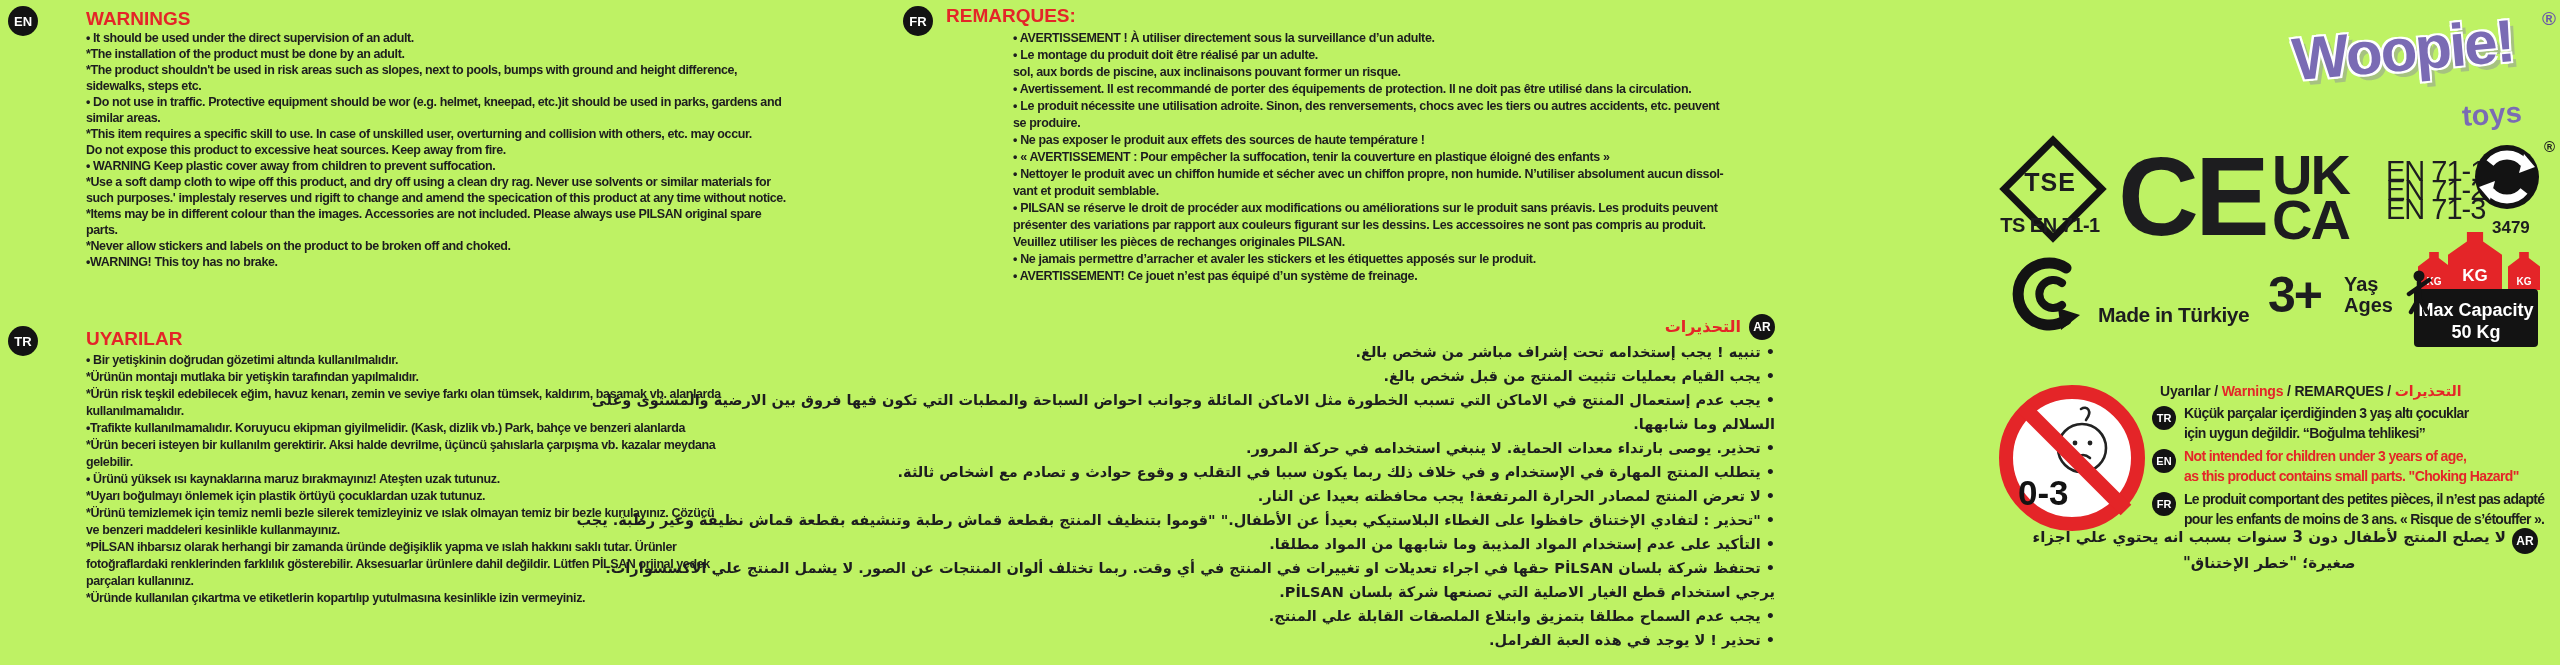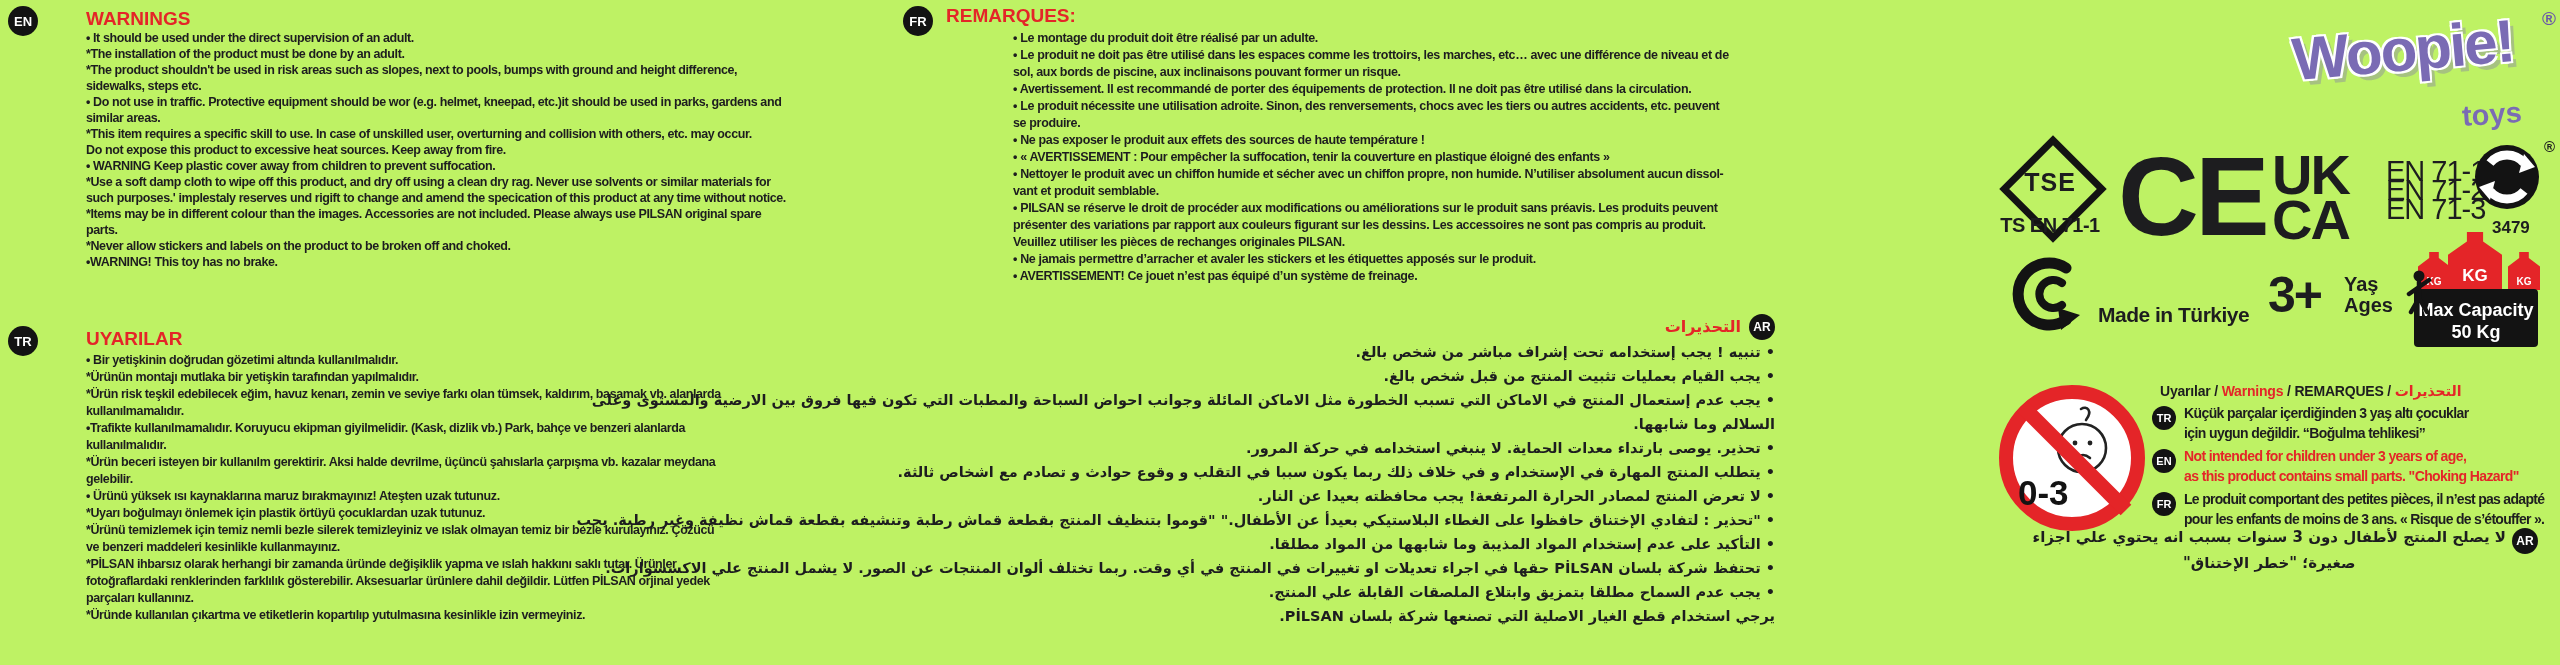--- a/index.html
+++ b/index.html
@@ -85,38 +85,37 @@
     </div>
 
   <span class="abs lang-badge b30" style="left:8px;top:326px;">TR</span>
   <div class="abs sec-title" style="left:86px;top:328px;">UYARILAR</div>
   <div class="abs sec-lines tr-lines" style="left:86px;top:352px;">
       <div class="line">• Bir yetişkinin doğrudan gözetimi altında kullanılmalıdır.</div>
       <div class="line">*Ürünün montajı mutlaka bir yetişkin tarafından yapılmalıdır.</div>
       <div class="line">*Ürün risk teşkil edebilecek eğim, havuz kenarı, zemin ve seviye farkı olan tümsek, kaldırım, basamak vb. alanlarda</div>
       <div class="line">kullanılmamalıdır.</div>
       <div class="line">•Trafikte kullanılmamalıdır. Koruyucu ekipman giyilmelidir. (Kask, dizlik vb.) Park, bahçe ve benzeri alanlarda</div>
-      <div class="line">kullanılmalıdır.</div>
       <div class="line">*Ürün beceri isteyen bir kullanılm gerektirir. Aksi halde devrilme, üçüncü şahıslarla çarpışma vb. kazalar meydana</div>
       <div class="line">gelebilir.</div>
       <div class="line">• Ürünü yüksek ısı kaynaklarına maruz bırakmayınız! Ateşten uzak tutunuz.</div>
       <div class="line">*Uyarı boğulmayı önlemek için plastik örtüyü çocuklardan uzak tutunuz.</div>
       <div class="line">*Ürünü temizlemek için temiz nemli bezle silerek temizleyiniz ve ıslak olmayan temiz bir bezle kurulayınız. Çözücü</div>
       <div class="line">ve benzeri maddeleri kesinlikle kullanmayınız.</div>
       <div class="line">*PİLSAN ihbarsız olarak herhangi bir zamanda üründe değişiklik yapma ve ıslah hakkını saklı tutar. Ürünler</div>
       <div class="line">fotoğraflardaki renklerinden farklılık gösterebilir. Aksesuarlar ürünlere dahil değildir. Lütfen PİLSAN orjinal yedek</div>
       <div class="line">parçaları kullanınız.</div>
       <div class="line">*Üründe kullanılan çıkartma ve etiketlerin kopartılıp yutulmasına kesinlikle izin vermeyiniz.</div>
     </div>
 
   <span class="abs lang-badge b30" style="left:903px;top:6px;">FR</span>
   <div class="abs sec-title" style="left:940px;top:5px;margin-left:6px;">REMARQUES:</div>
   <div class="abs sec-lines fr-lines" style="left:1013px;top:30px;">
+      <div class="line">•  AVERTISSEMENT ! À utiliser directement sous la surveillance d’un adulte.</div>
       <div class="line">• Le montage du produit doit être réalisé par un adulte.</div>
-      <div class="line">• Le produit ne doit pas être utilisé dans les espaces comme les trottoirs, les marches, etc… avec une différence de niveau et de</div>
       <div class="line">sol, aux bords de piscine, aux inclinaisons pouvant former un risque.</div>
       <div class="line">• Avertissement. Il est recommandé de porter des équipements de protection. Il ne doit pas être utilisé dans la circulation.</div>
       <div class="line">• Le produit nécessite une utilisation adroite. Sinon, des renversements, chocs avec les tiers ou autres accidents, etc. peuvent</div>
       <div class="line">se produire.</div>
       <div class="line">• Ne pas exposer le produit aux effets des sources de haute température !</div>
       <div class="line">• « AVERTISSEMENT : Pour empêcher la suffocation, tenir la couverture en plastique éloigné des enfants »</div>
       <div class="line">• Nettoyer le produit avec un chiffon humide et sécher avec un chiffon propre, non humide. N’utiliser absolument aucun dissol-</div>
       <div class="line">vant et produit semblable.</div>
       <div class="line">• PILSAN se réserve le droit de procéder aux modifications ou améliorations sur le produit sans préavis. Les produits peuvent</div>
       <div class="line">présenter des variations par rapport aux couleurs figurant sur les dessins. Les accessoires ne sont pas compris au produit.</div>
@@ -131,22 +130,23 @@
       <div class="line">• تنبيه ! يجب إستخدامه تحت إشراف مباشر من شخص بالغ.</div>
       <div class="line">• يجب القيام بعمليات تثبيت المنتج من قبل شخص بالغ.</div>
       <div class="line">• يجب عدم إستعمال المنتج في الاماكن التي تسبب الخطورة مثل الاماكن المائلة وجوانب احواض السباحة والمطبات التي تكون فيها فروق بين الارضية والمستوى وعلى</div>
       <div class="line">السلالم وما شابهها.</div>
       <div class="line">• تحذير. يوصى بارتداء معدات الحماية. لا ينبغي استخدامه في حركة المرور.</div>
       <div class="line">• يتطلب المنتج المهارة في الإستخدام و في خلاف ذلك ربما يكون سببا في التقلب و وقوع حوادث و تصادم مع اشخاص ثالثة.</div>
       <div class="line">• لا تعرض المنتج لمصادر الحرارة المرتفعة! يجب محافظته بعيدا عن النار.</div>
       <div class="line">• "تحذير : لتفادي الإختناق حافظوا على الغطاء البلاستيكي بعيدأ عن الأطفال." "قوموا بتنظيف المنتج بقطعة قماش رطبة وتنشيفه بقطعة قماش نظيفة وغير رطبة. يجب</div>
       <div class="line">• التأكيد على عدم إستخدام المواد المذيبة وما شابهها من المواد مطلقا.</div>
       <div class="line">• تحتفظ شركة بلسان PİLSAN حقها في اجراء تعديلات او تغييرات في المنتج في أي وقت. ربما تختلف ألوان المنتجات عن الصور. لا يشمل المنتج علي الاكسسوارات.</div>
+      <div class="line">يرجي استخدام قطع الغيار الاصلية التي تصنعها شركة بلسان PİLSAN.</div>
       <div class="line">• يجب عدم السماح مطلقا بتمزيق وابتلاع الملصقات القابلة علي المنتج.</div>
-      <div class="line">يرجي استخدام قطع الغيار الاصلية التي تصنعها شركة بلسان PİLSAN.</div>
+      <div class="line">• تحذير ! لا يوجد في هذه العبة  الفرامل.</div>
     </div>
 
   <div class="abs" style="left:2292px;top:14px;width:260px;height:130px;">
     <div class="logo-main">Woopie!</div>
     <div class="abs logo-reg" style="right:-4px;top:-6px;">®</div>
     <div class="abs logo-sub" style="right:30px;top:84px;">toys</div>
   </div>
 
   <div class="abs tse-wrap" style="left:1998px;top:134px;">
     <div class="tse-diamond"></div>

